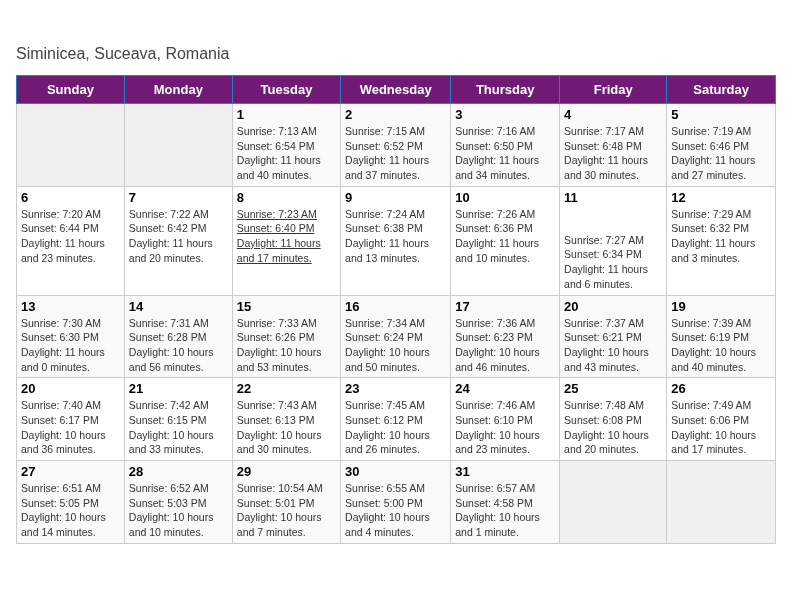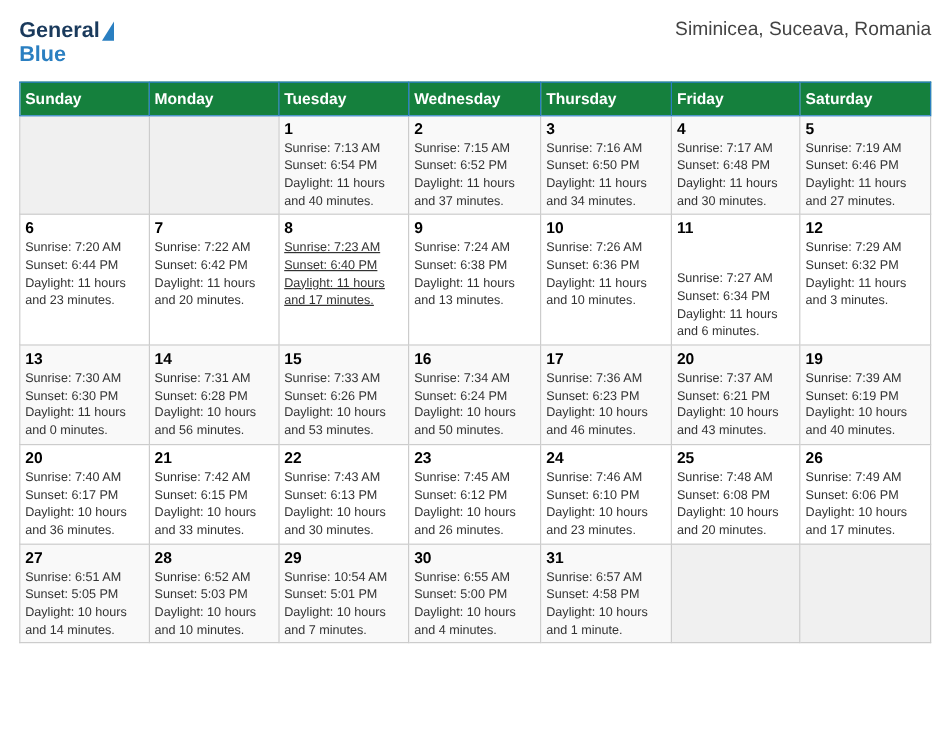--- a/index.html
+++ b/index.html
@@ -43,31 +43,32 @@
       text-align: right;
     }
     .month-title {
       font-size: 36px;
       font-weight: bold;
       color: #222;
     }
     .location {
       font-size: 16px;
       color: #444;
+      margin-top: 29px;
     }
     table {
       width: 100%;
       border-collapse: collapse;
       font-size: 11px;
     }
     thead tr th {
-      background-color: #15803d;
+      background-color: #701a75;
       color: #fff;
       padding: 6px 4px;
-      text-align: left;
+      text-align: center;
       font-size: 13px;
       border: 1px solid #2a7fc1;
     }
     tbody tr td {
       border: 1px solid #ccc;
       vertical-align: top;
       padding: 3px 4px;
       width: 113px;
       min-height: 70px;
       background: #fff;
@@ -87,31 +88,20 @@
       line-height: 1.4;
     }
     .empty-cell {
       background: #f0f0f0 !important;
     }
   </style>
 </head>
 <body>
 
 <div class="header">
-  <div class="logo-wrapper">
-    <div style="line-height:1.1;">
-      <div style="display:flex;align-items:center;">
-        <span class="logo-general">General</span>
-        <span class="logo-triangle"></span>
-      </div>
-      <div>
-        <span class="logo-blue">Blue</span>
-      </div>
-    </div>
-  </div>
   <div class="title-section">
     <div class="location">Siminicea, Suceava, Romania</div>
   </div>
 </div>
 
 <table>
   <thead>
     <tr>
     <th>Sunday</th>
         <th>Monday</th>

